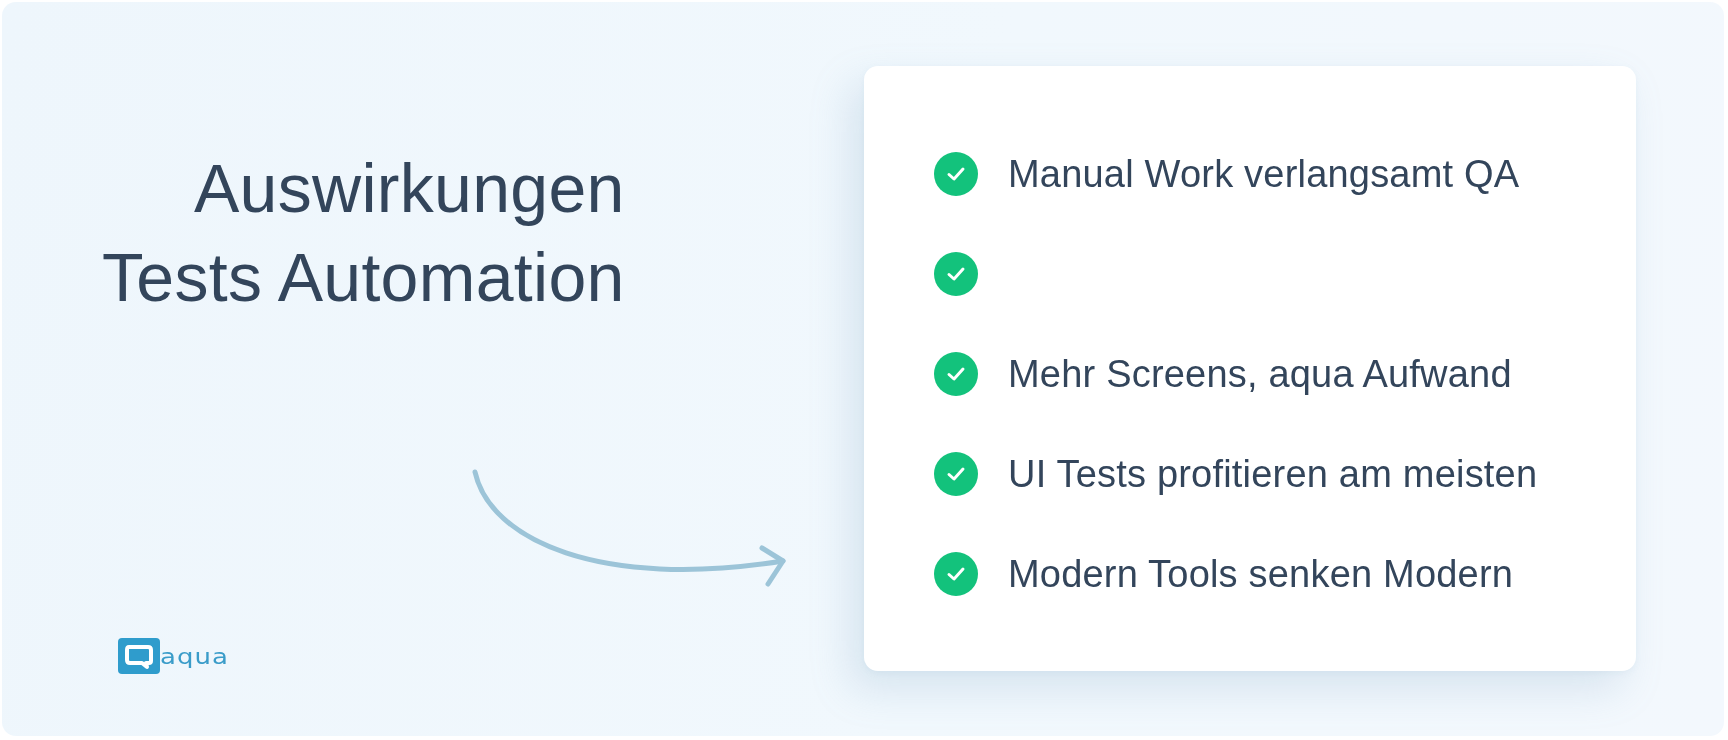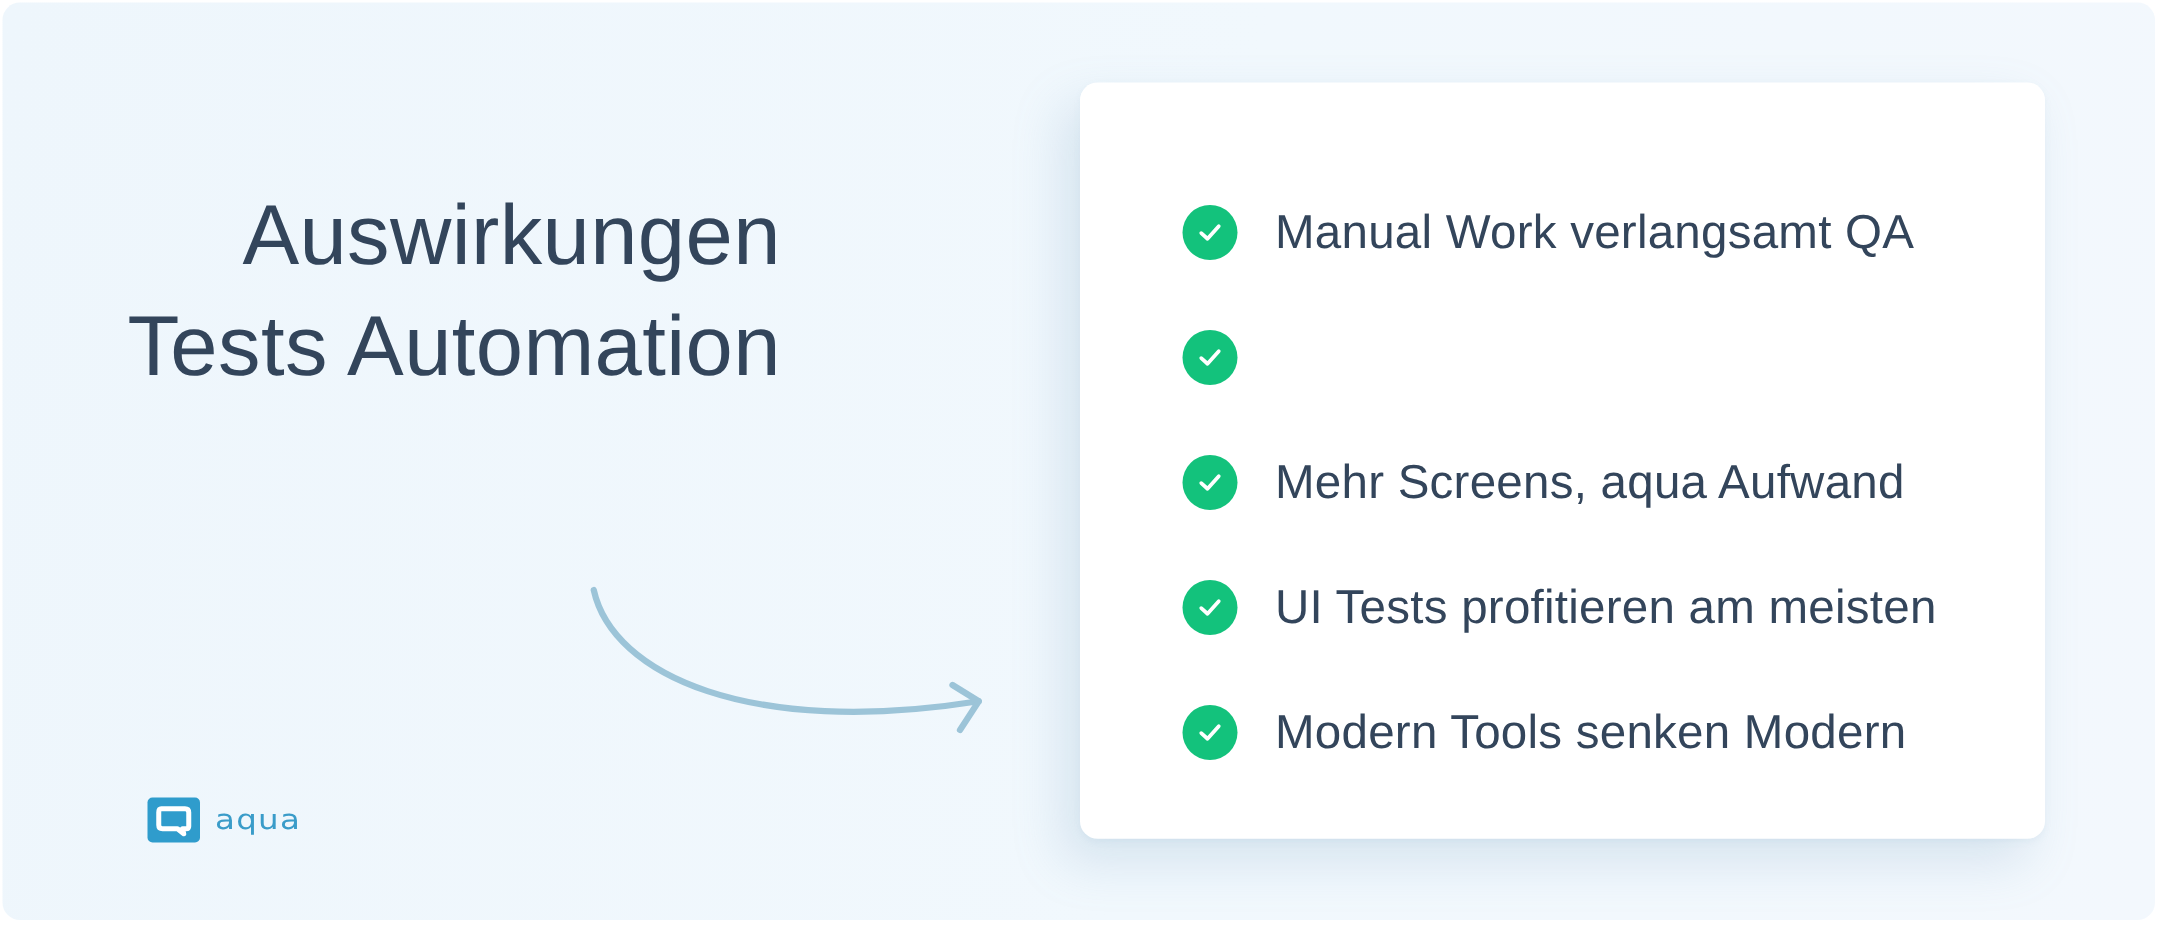--- a/index.html
+++ b/index.html
@@ -37,21 +37,20 @@
       left: 0; top: 0;
       width: 1728px; height: 740px;
       pointer-events: none;
     }
     .logo {
       position: absolute;
       left: 116px;
       top: 636px;
       display: flex;
       align-items: center;
-      gap: 12px;
     }
     .logo-mark {
       width: 42px; height: 36px;
       border-radius: 4px;
       background: #2f9ccc;
       position: relative;
     }
     .logo-mark svg { position: absolute; left: 0; top: 0; }
     .logo-text {
       font-size: 26px;
@@ -66,21 +65,21 @@
       left: 864px;
       top: 66px;
       width: 772px;
       height: 605px;
       background: #ffffff;
       border-radius: 14px;
       box-shadow: -14px 18px 40px rgba(120, 160, 190, 0.22), 0 2px 6px rgba(120,160,190,0.08);
     }
     .list {
       list-style: none;
-      margin: 12px;
+      margin: 0;
       padding: 0;
       position: absolute;
       left: 70px;
       top: 83px;
     }
     .item {
       display: flex;
       align-items: center;
       height: 50px;
       margin-bottom: 50px;

